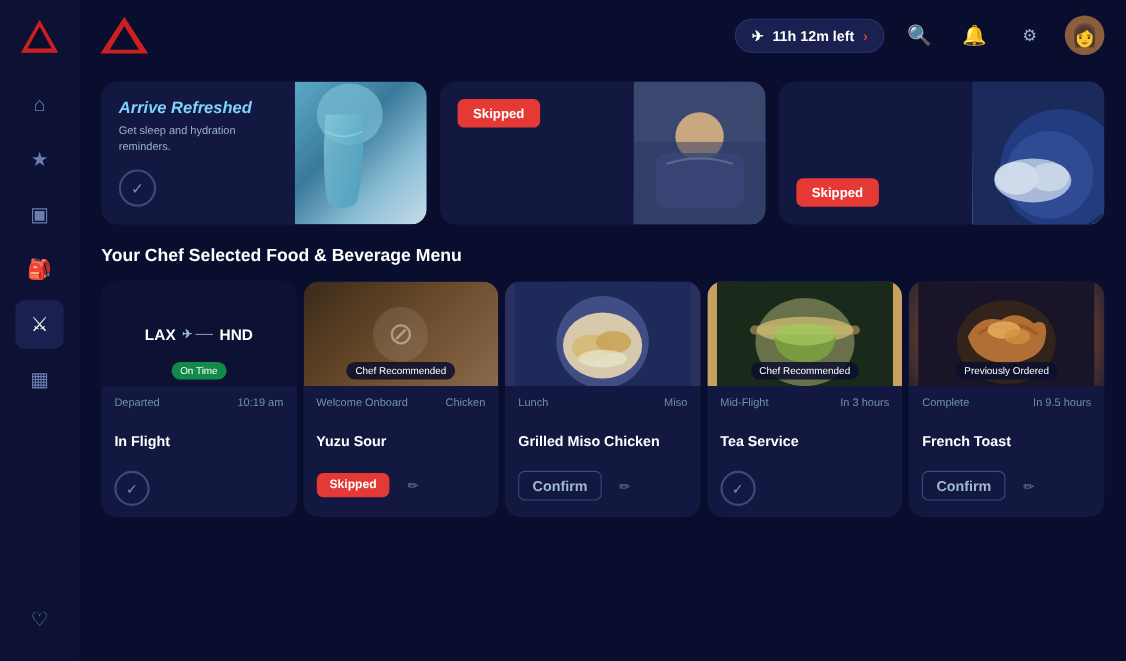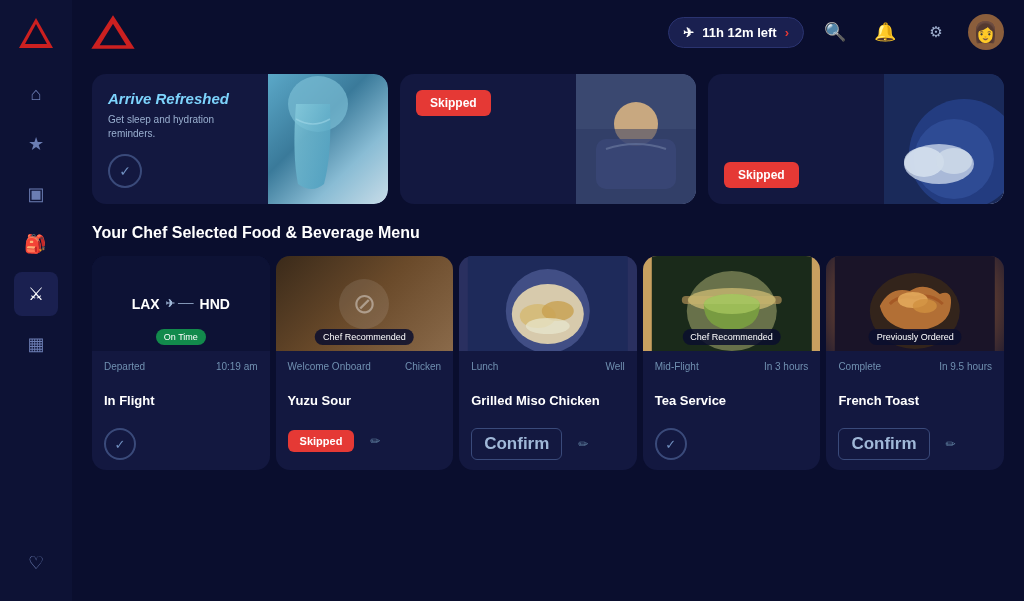--- a/index.html
+++ b/index.html
@@ -288,21 +288,21 @@
       font-size: 11px;
       font-weight: 700;
       padding: 5px 12px;
       cursor: pointer;
     }
     .action-confirm {
       background: transparent;
       border: 1px solid #3a4a7a;
       border-radius: 6px;
       color: #a0b8d8;
-      font-size: 17px;
+      font-size: 13px;
       font-weight: 600;
       padding: 5px 12px;
       cursor: pointer;
     }
     .action-edit {
       width: 26px;
       height: 26px;
       display: flex;
       align-items: center;
       justify-content: center;
@@ -578,21 +578,21 @@
                 <ellipse cx="80" cy="58" rx="36" ry="30" fill="#e8d8b0" opacity="0.9"></ellipse>
                 <ellipse cx="70" cy="60" rx="18" ry="12" fill="#d4b870" opacity="0.8"></ellipse>
                 <ellipse cx="90" cy="55" rx="16" ry="10" fill="#c8a050" opacity="0.8"></ellipse>
                 <ellipse cx="80" cy="70" rx="22" ry="8" fill="#e8e8d0" opacity="0.7"></ellipse>
               </svg>
             </div>
           </div>
           <div class="menu-card-body">
             <div class="menu-card-meta">
               <span>Lunch</span>
-              <span>Well</span>
+              <span>Miso</span>
             </div>
             <div class="menu-card-name">Grilled Miso Chicken</div>
             <div class="menu-card-actions">
               <button class="action-confirm">Confirm</button>
               <div class="action-edit">✏</div>
             </div>
           </div>
         </div>
 
         <div class="menu-card">

